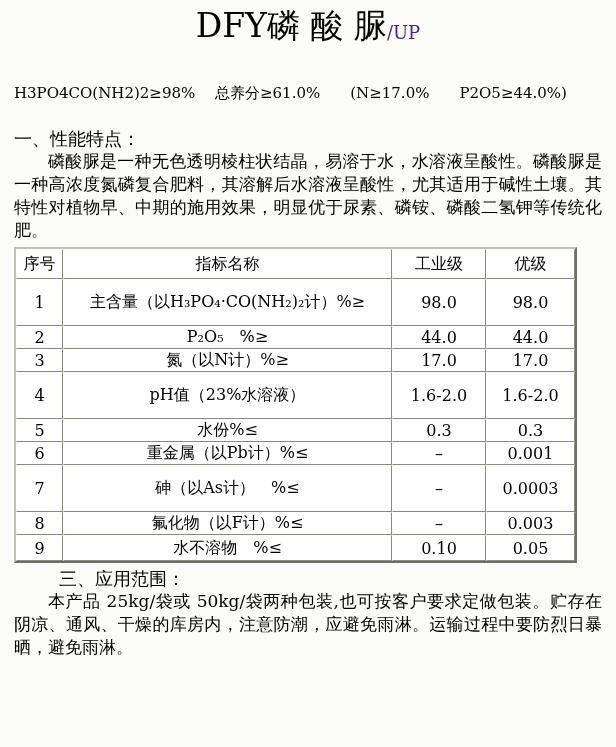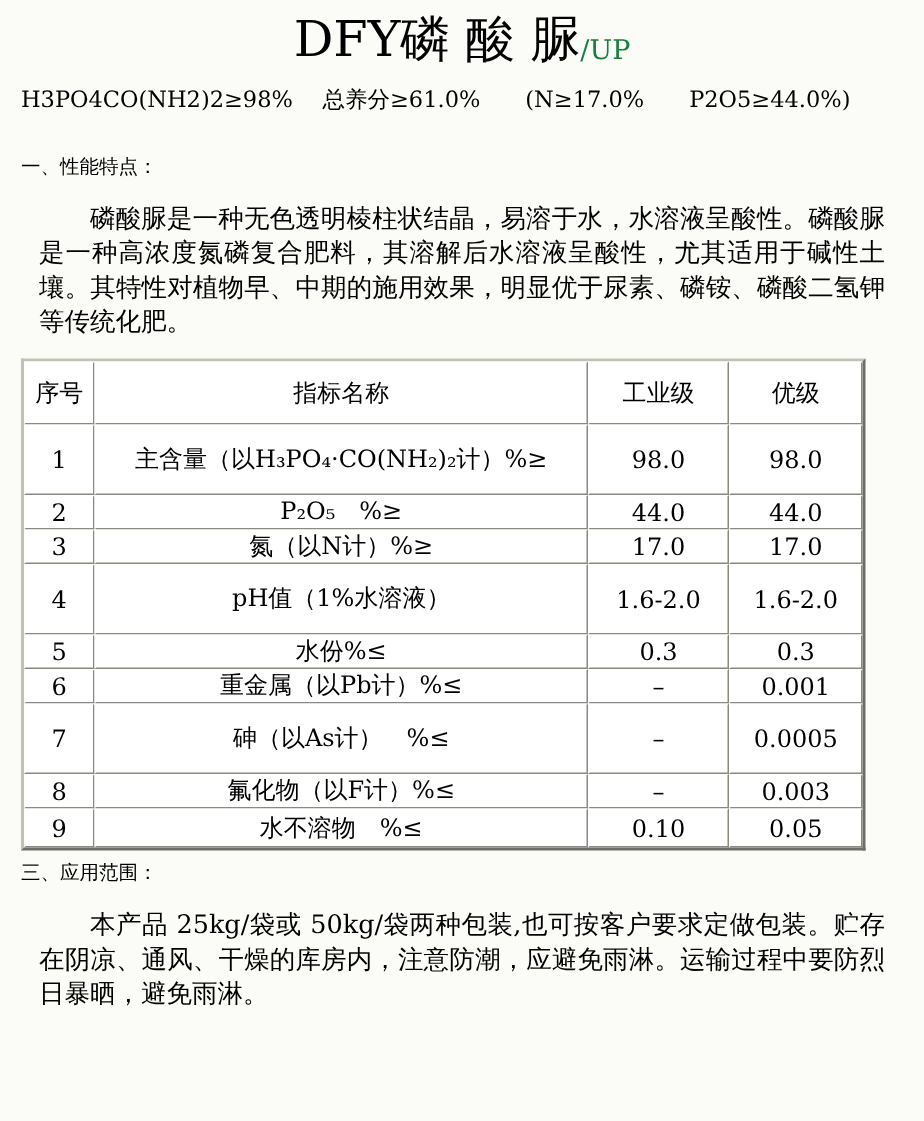--- a/index.html
+++ b/index.html
@@ -21,44 +21,44 @@
   }
   .title {
     text-align: center;
     font-size: 33px;
     line-height: 48px;
     white-space: pre;
     margin: 0;
   }
   .title-suffix {
     font-size: 18px;
-    color: #15803d;
+    color: #4c1d95;
     position: relative;
     top: 2px;
   }
   .formula {
-    margin-top: 0;
+    margin-top: 28px;
     font-size: 15px;
     line-height: 20px;
     white-space: pre;
   }
   .sec-heading {
-    font-size: 13px;
+    font-size: 18px;
     line-height: 23px;
     margin: 0;
   }
   #s1h { margin-top: 24px; }
   #s2h { margin-top: 2px; }
-  #s3h { margin-top: 4px; }
+  #s3h { margin-top: 4px; margin-left: 45px; }
   .para {
     font-size: 17px;
     line-height: 23px;
     text-align: justify;
     text-indent: 2em;
-    margin: 12px;
+    margin: 0;
   }
   table.spec {
     border-collapse: separate;
     border-spacing: 0;
     table-layout: fixed;
     width: 563px;
     margin: 5px 0 1px 0;
     border: 2px outset #c2c2b4;
     background: #ffffff;
   }
@@ -68,21 +68,21 @@
     border-bottom: 1px solid #8a8a7e;
     border-right: 1px solid #8a8a7e;
     text-align: center;
     vertical-align: middle;
     font-size: 16px;
     font-weight: normal;
     padding: 0;
     overflow: hidden;
     white-space: nowrap;
   }
-  tr.hdr    { height: 42px; }
+  tr.hdr    { height: 30px; }
   tr.r-tall { height: 47px; }
   tr.r-norm { height: 22px; }
   tr.r-last { height: 26px; }
 </style>
 </head>
 <body>
 
 <div class="page">
 
   <div class="title"><span>DFY磷 酸 脲</span><span class="title-suffix">/UP</span></div>
@@ -122,41 +122,41 @@
         <td>44.0</td>
       </tr>
       <tr class="r-norm">
         <td>3</td>
         <td>氮（以N计）%≥</td>
         <td>17.0</td>
         <td>17.0</td>
       </tr>
       <tr class="r-tall">
         <td>4</td>
-        <td>pH值（1%水溶液）</td>
+        <td>pH值（23%水溶液）</td>
         <td>1.6-2.0</td>
         <td>1.6-2.0</td>
       </tr>
       <tr class="r-norm">
         <td>5</td>
         <td>水份%≤</td>
         <td>0.3</td>
         <td>0.3</td>
       </tr>
       <tr class="r-norm">
         <td>6</td>
         <td>重金属（以Pb计）%≤</td>
         <td>–</td>
         <td>0.001</td>
       </tr>
       <tr class="r-tall">
         <td>7</td>
         <td>砷（以As计）　%≤</td>
         <td>–</td>
-        <td>0.0005</td>
+        <td>0.0003</td>
       </tr>
       <tr class="r-norm">
         <td>8</td>
         <td>氟化物（以F计）%≤</td>
         <td>–</td>
         <td>0.003</td>
       </tr>
       <tr class="r-last">
         <td>9</td>
         <td>水不溶物　%≤</td>

